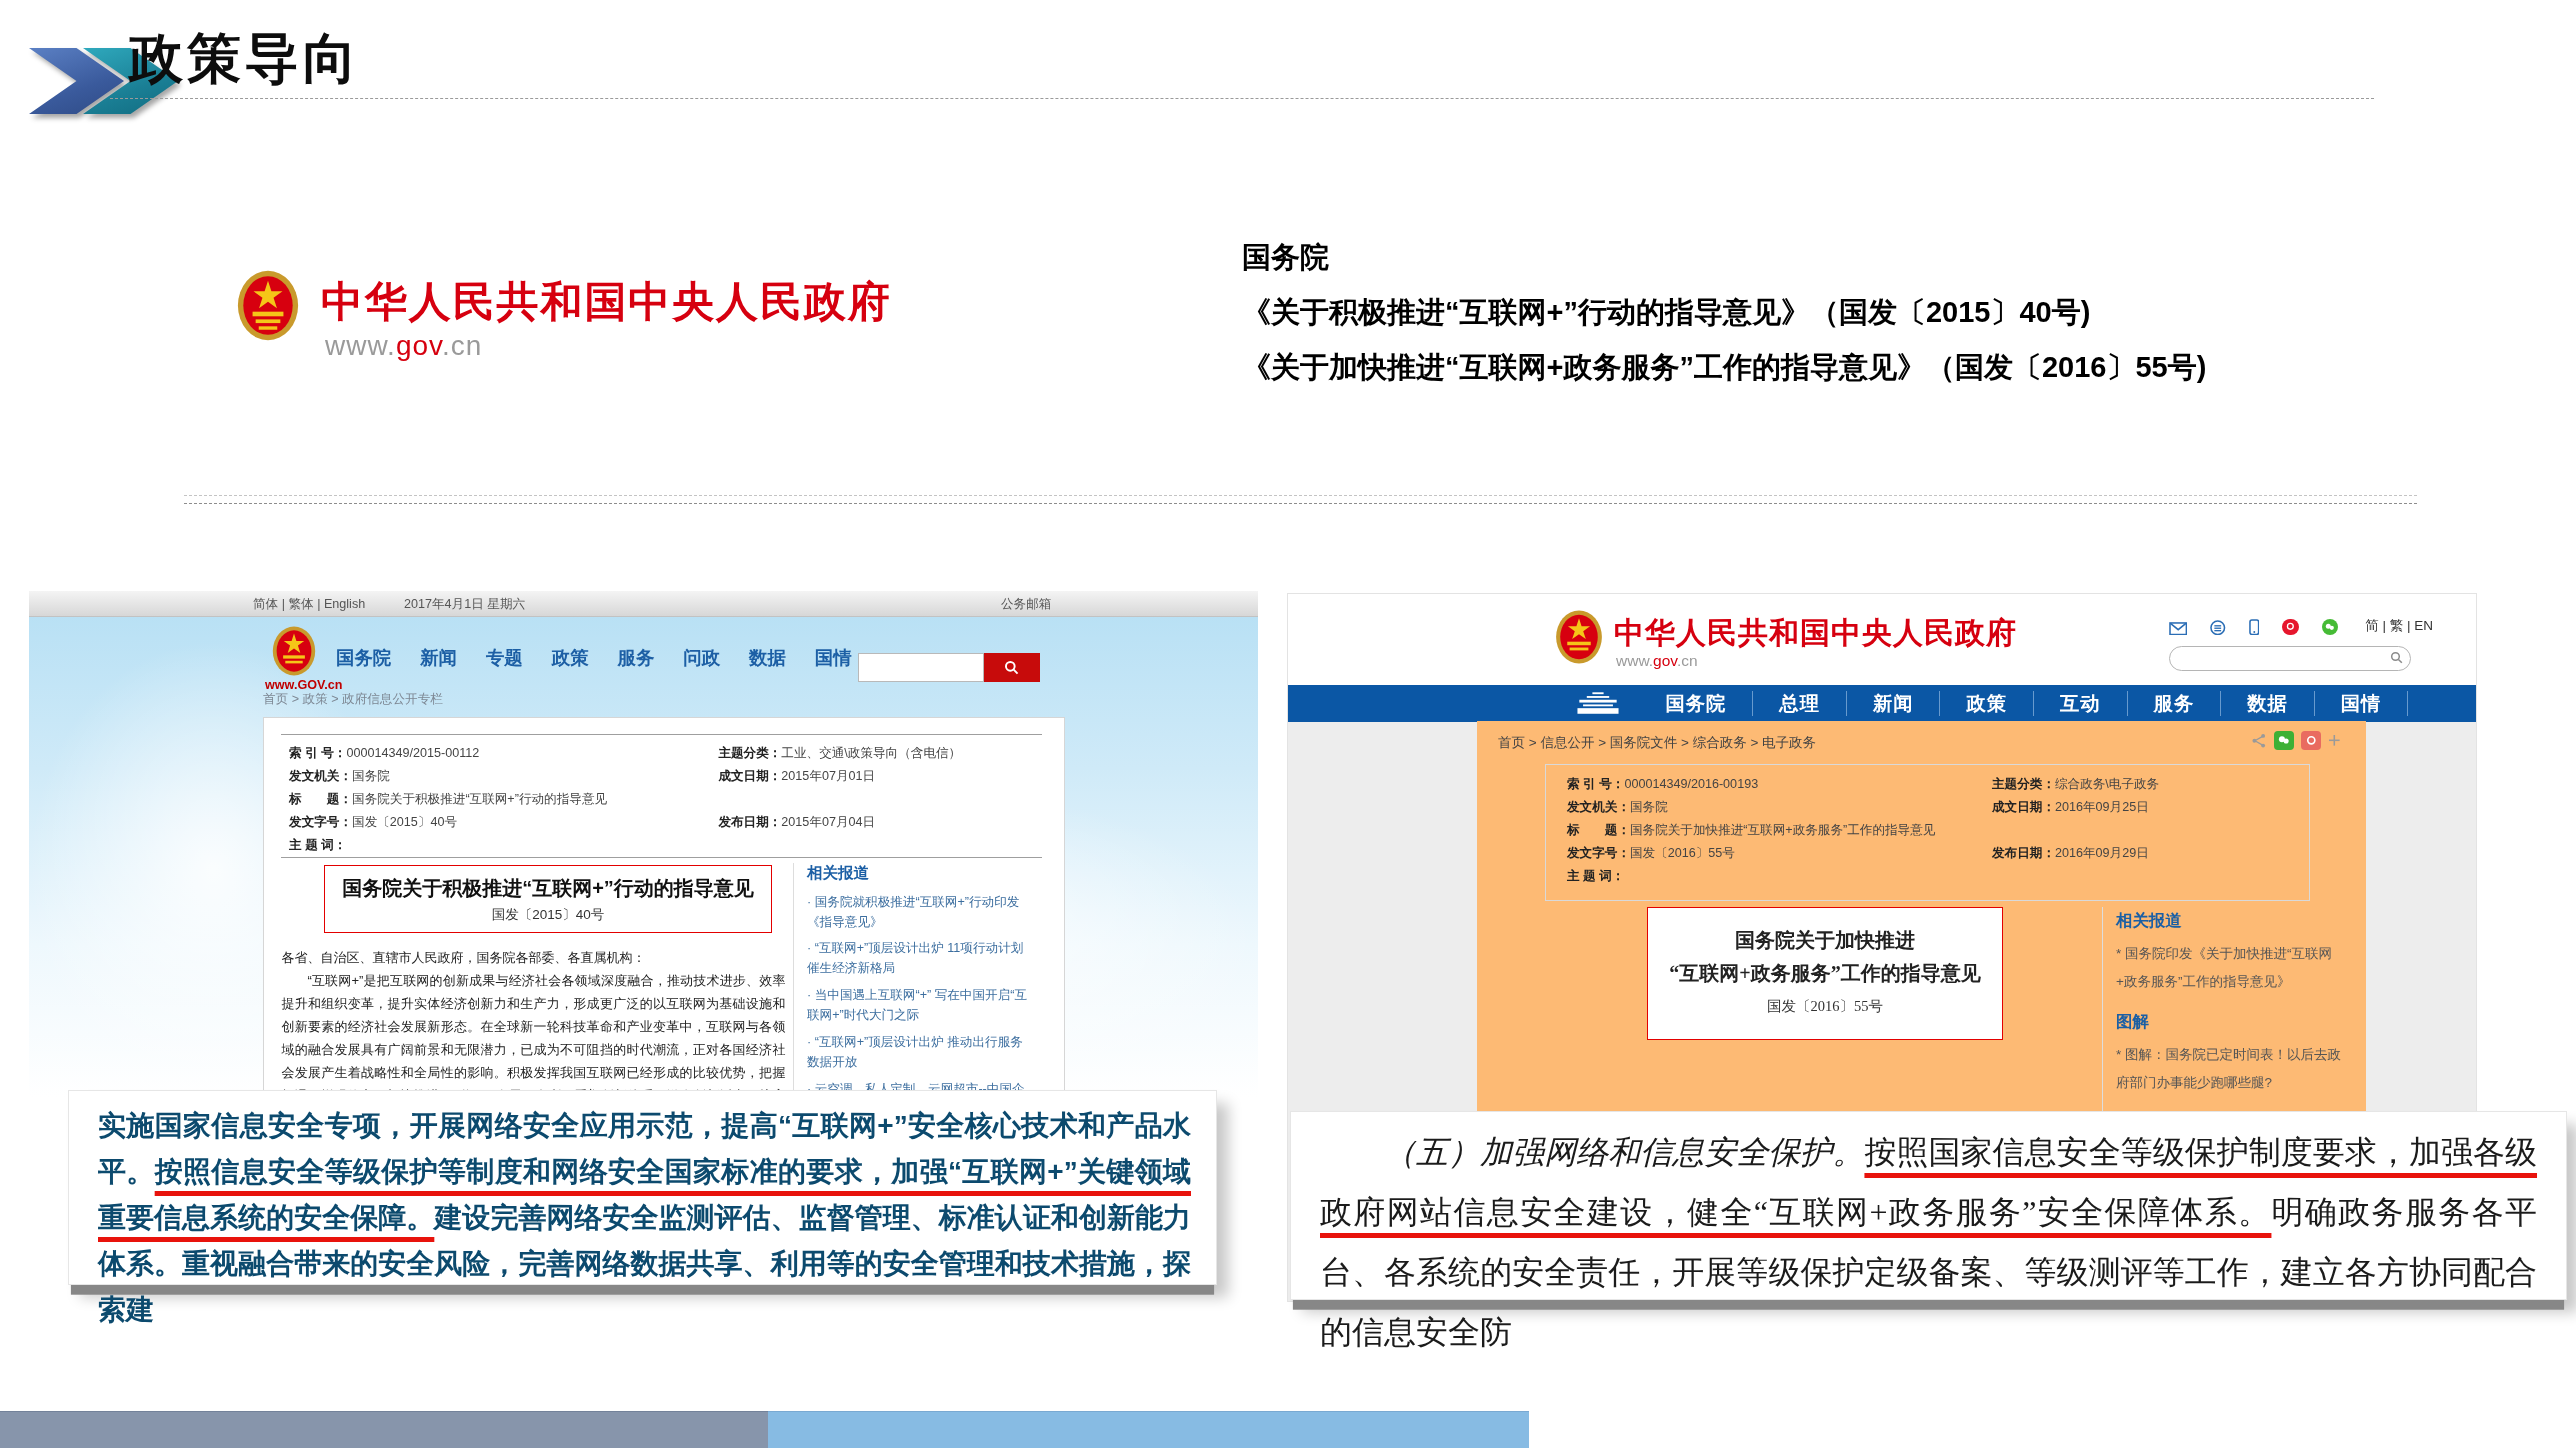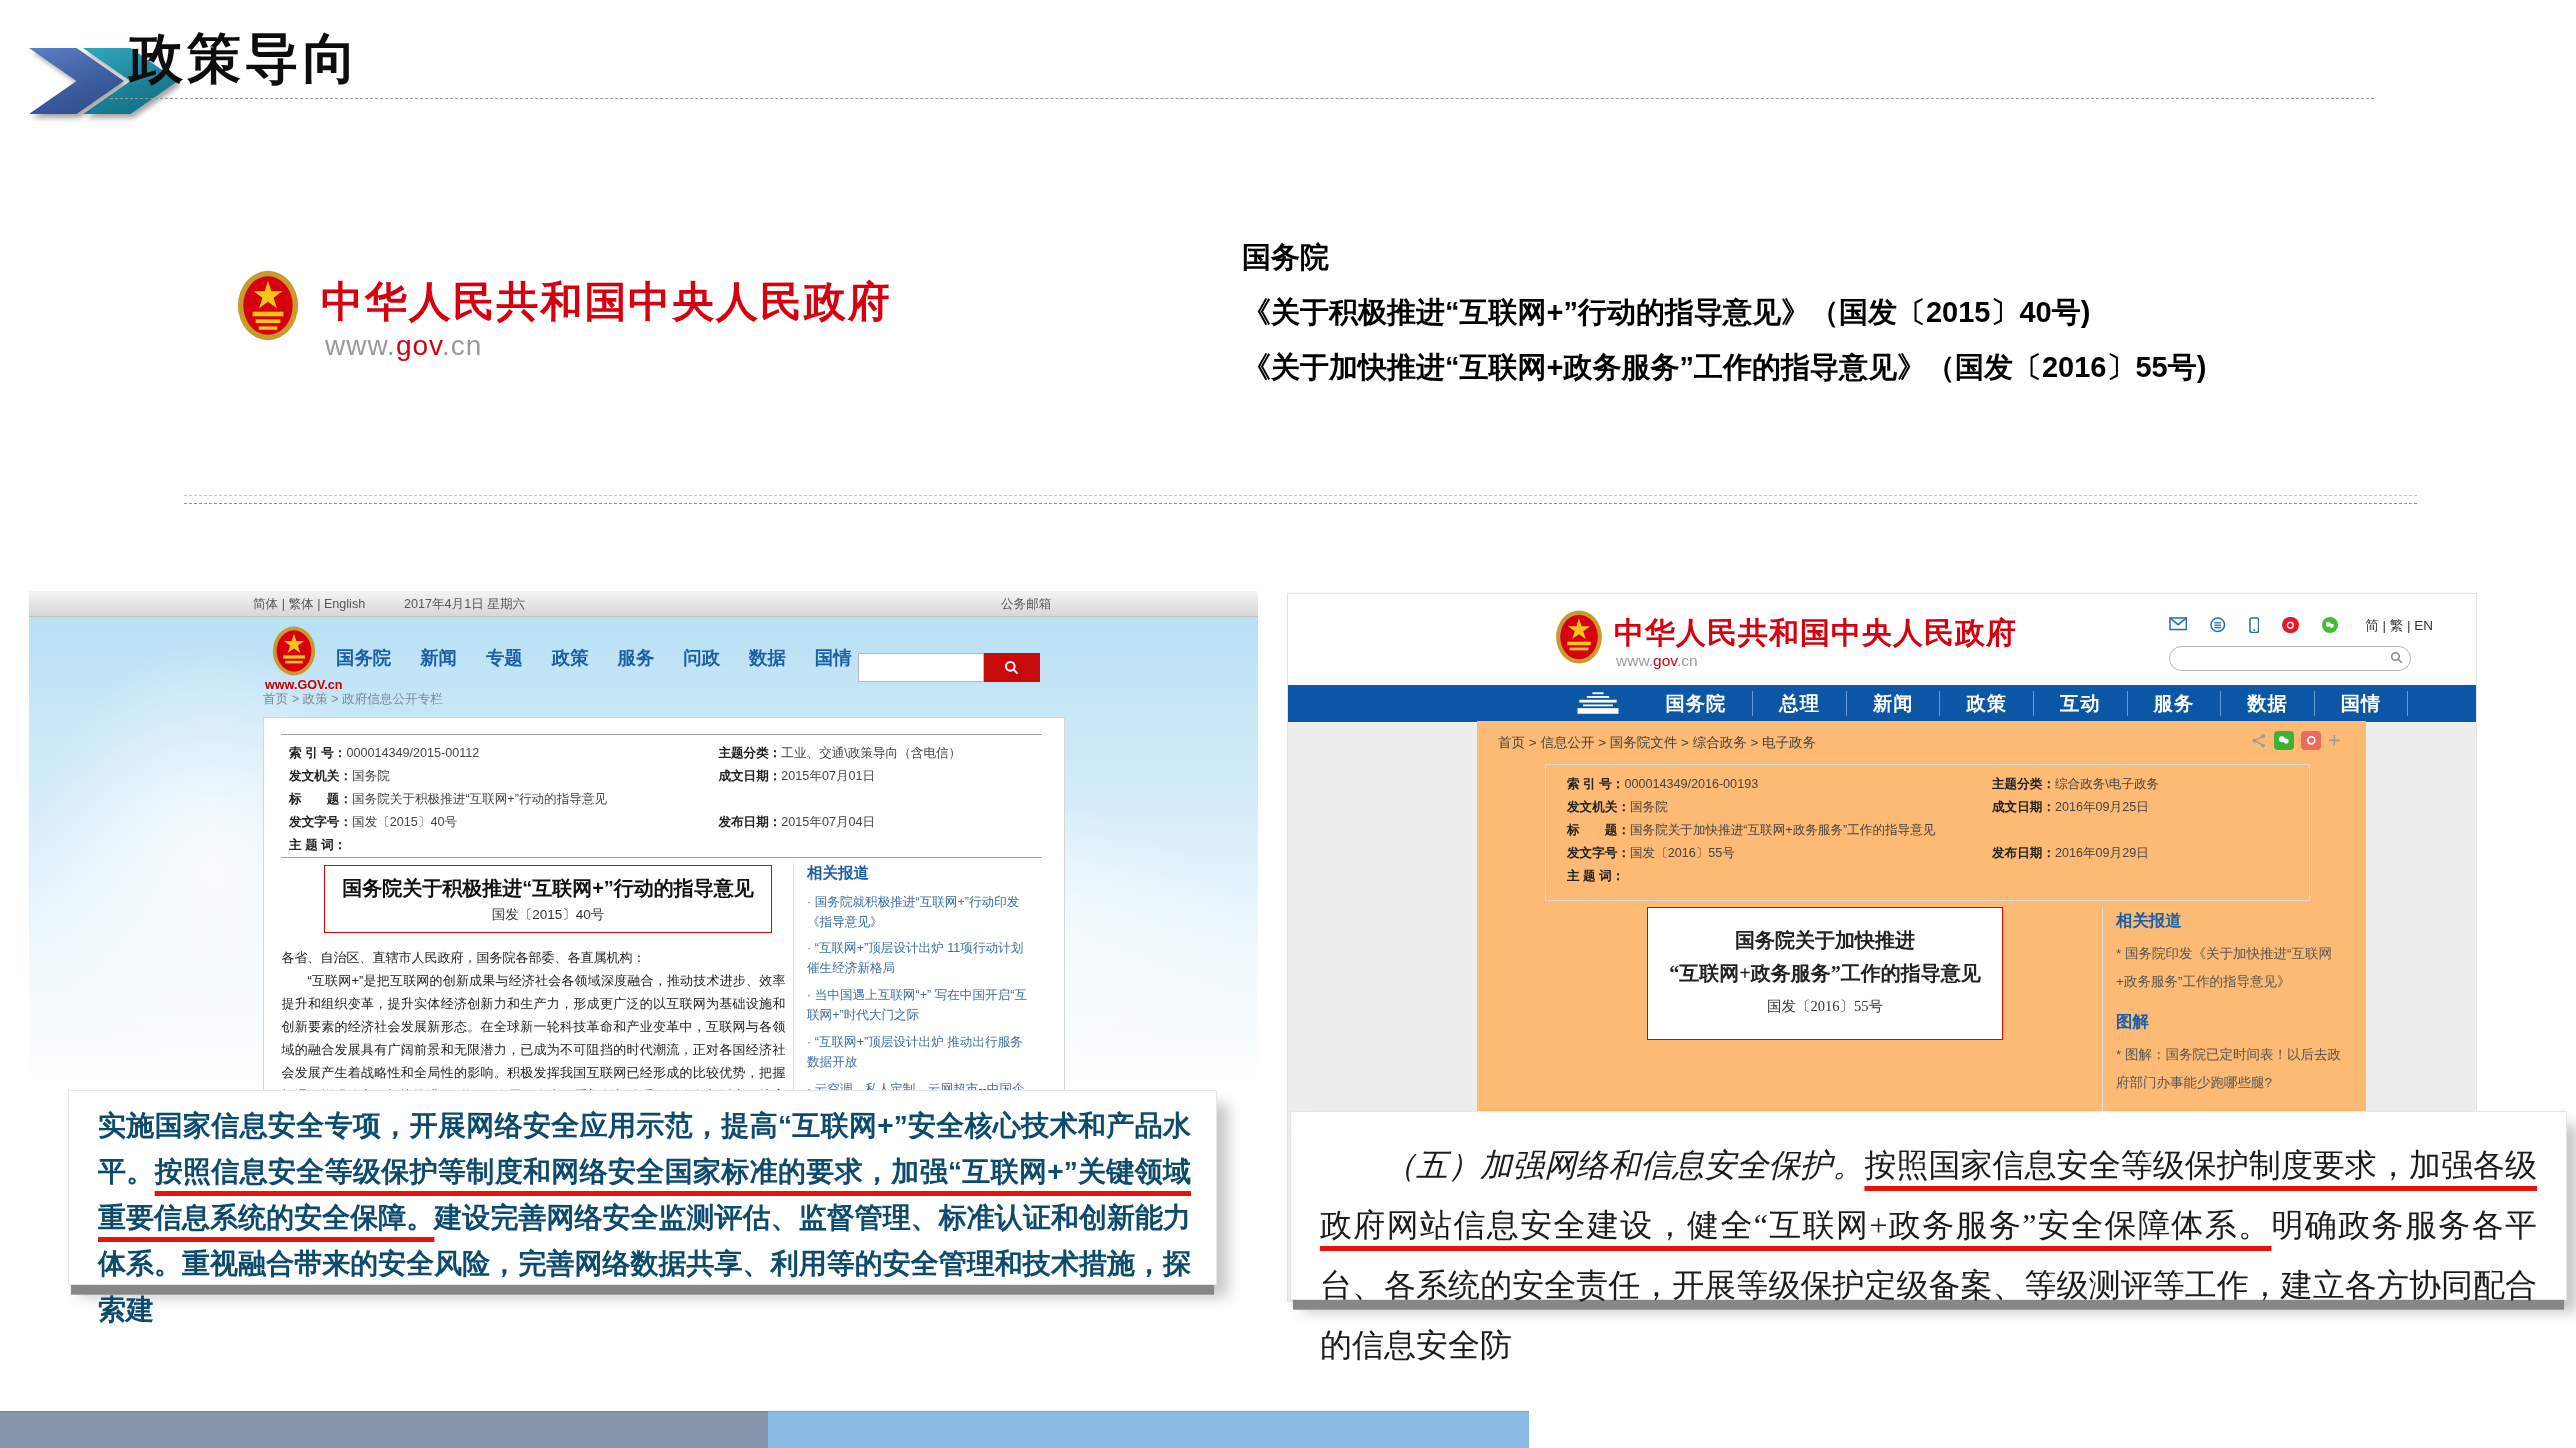--- a/index.html
+++ b/index.html
@@ -71,21 +71,21 @@
     font-size:28px;font-weight:bold;line-height:46px;color:#0c4a6e;text-align:justify;}
   .redline{text-decoration:underline;text-decoration-color:#e8130c;text-decoration-thickness:4.8px;text-underline-offset:9.7px;}
 
   
   .rsite{left:1287px;top:593px;width:1188px;height:707px;background:#ededed;border:1px solid #e3e3e3;overflow:hidden;}
   .rs-header{position:absolute;left:0;top:0;width:100%;height:91px;background:#fff;}
   .rs-emblem{position:absolute;left:267px;top:15.5px;}
   .rs-org{position:absolute;left:326px;top:19.3px;font-size:30px;font-weight:bold;color:#d6000f;letter-spacing:1px;}
   .rs-url{position:absolute;left:328px;top:58px;font-size:15.5px;color:#9a9a9a;}
   .rs-url .gov{color:#d6000f;}
-  .rs-icons{position:absolute;left:881px;top:23px;display:flex;align-items:flex-start;gap:23px;}
+  .rs-icons{position:absolute;left:881px;top:23px;display:flex;align-items:flex-end;gap:23px;}
   .rs-lang{font-size:13.5px;color:#333;margin-left:3.9px;}
   .dotic{width:16.4px;height:16.4px;border-radius:50%;display:inline-flex;align-items:center;justify-content:center;}
   .rs-search{position:absolute;left:881px;top:52px;width:240px;height:23px;border:1px solid #b5b5b5;border-radius:12.6px;background:#fff;}
   .rs-search svg{position:absolute;right:6.8px;top:3.9px;}
   .rs-nav{position:absolute;left:0;top:91px;width:100%;height:37px;background:#0b57a5;display:flex;align-items:center;}
   .rs-nav .gate{margin-left:282px;margin-right:13.5px;}
   .rs-nav .item{padding:0 26px;font-size:19.3px;font-weight:bold;color:#fff;letter-spacing:1px;
     border-right:1px solid rgba(180,210,240,.55);line-height:25px;cursor:pointer;}
   .rs-panel{position:absolute;left:189px;top:127px;width:889px;height:580px;background:#fdba74;overflow:hidden;}
   .rs-crumb{position:absolute;left:21px;top:12.6px;font-size:13.5px;color:#444;}
@@ -99,21 +99,21 @@
   .rs-redbox .t1{margin-top:15.5px;}
   .rs-redbox .n{font-size:14.5px;color:#333;margin-top:7.7px;}
   .rs-body{position:absolute;left:19.3px;top:413px;width:587px;font-size:14.5px;line-height:32px;color:#333;text-align:justify;}
   .rs-body .para{text-indent:2em;}
   .rs-divider{position:absolute;left:625px;top:186px;height:386px;border-left:1px solid #ddd;}
   .rs-side{position:absolute;left:639px;top:189px;width:230px;}
   .rs-side .side-title{font-size:16.4px;color:#1a5fa5;}
   .rs-side .side-item{font-size:13.5px;color:#555;line-height:28px;}
 
   
-  .rcall{left:1290px;top:1111px;width:1277px;height:189px;padding:23px 29px 0 29px;box-sizing:border-box;
+  .rcall{left:1290px;top:1111px;width:1277px;height:189px;padding:10px 29px 0 29px;box-sizing:border-box;
     font-family:"Liberation Serif","DejaVu Serif",serif;font-size:32px;line-height:60px;color:#1b1b1b;text-align:justify;text-indent:2em;}
   .kai{font-style:italic;}
 
   
   .bar-gray{left:0;top:1411px;width:768px;height:38px;background:#8795ab;border-top:1.9px solid #73829a;}
   .bar-blue{left:768px;top:1411px;width:761px;height:38px;background:#87bbe3;border-top:1.9px solid #79a9d2;}
 </style>
 </head>
 <body>
 

